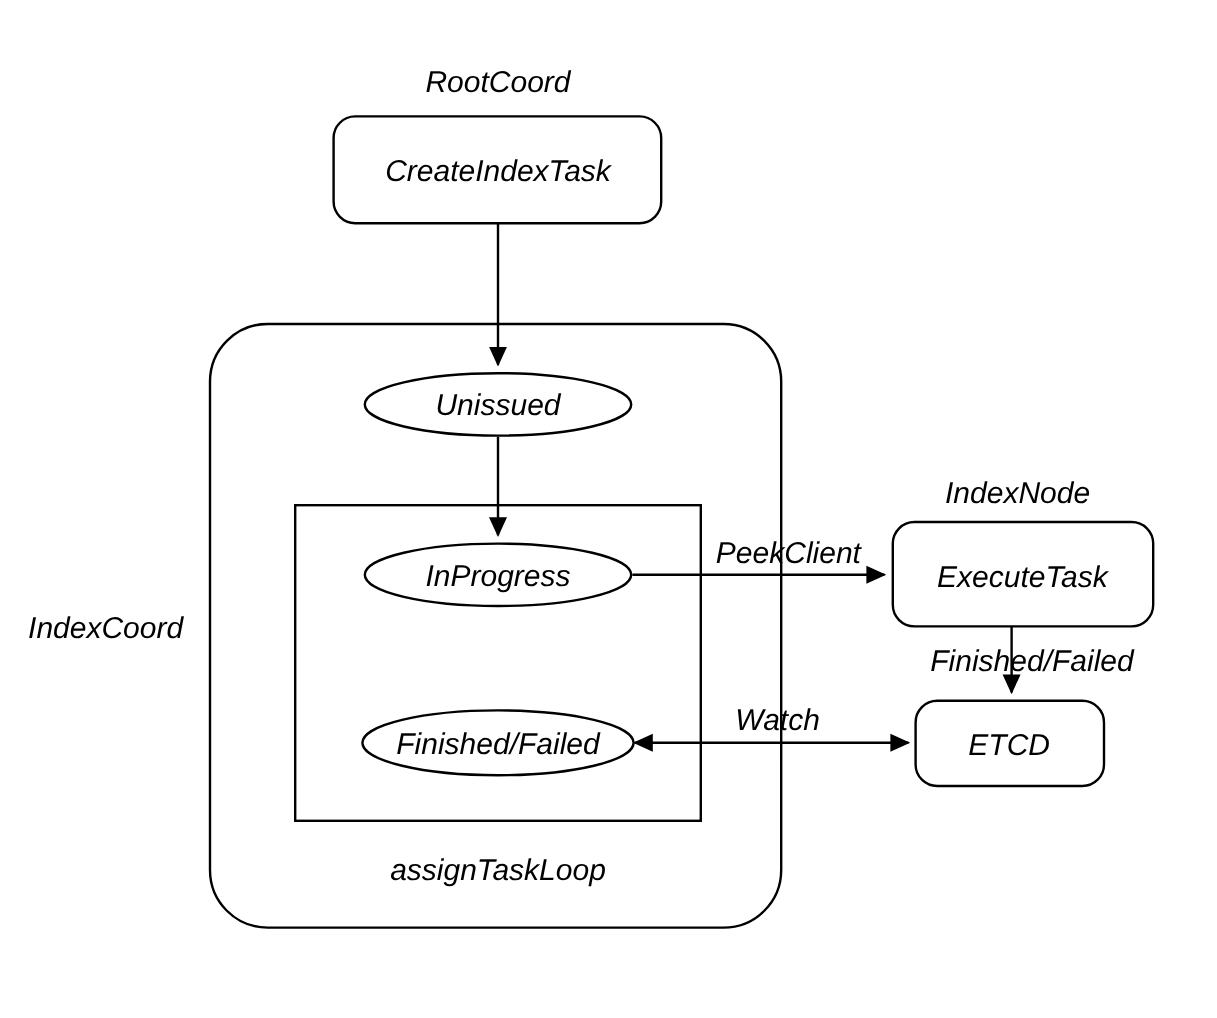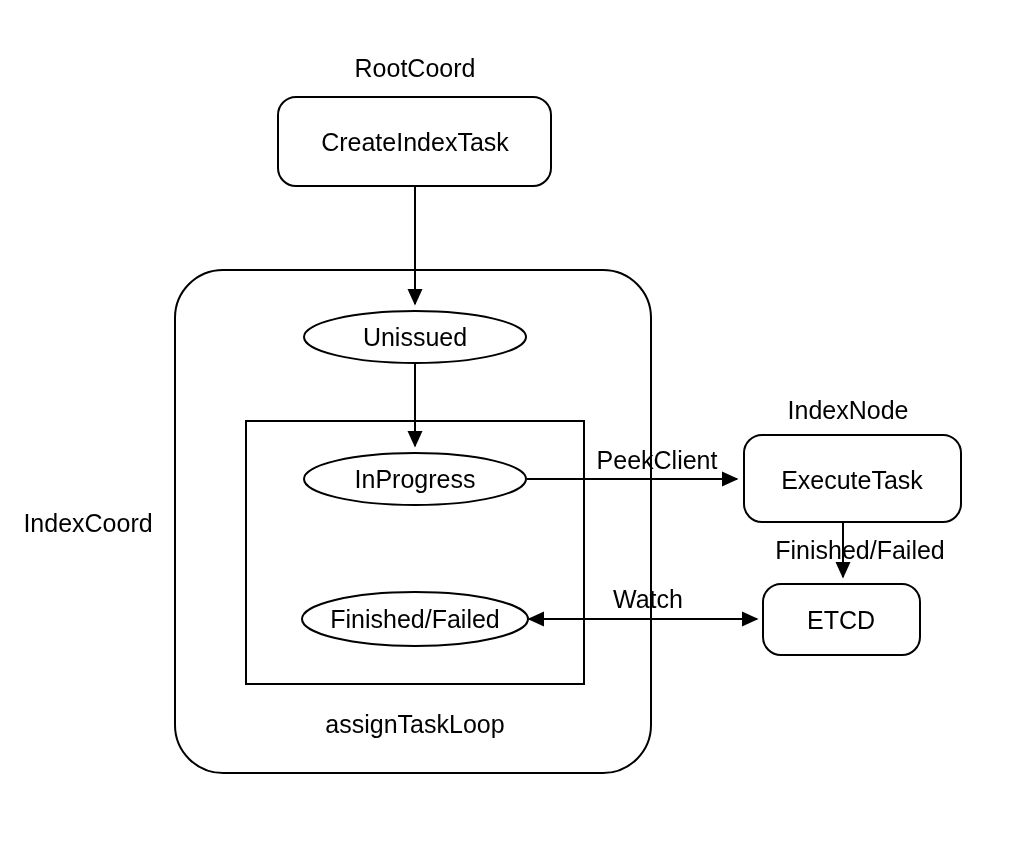--- a/index.html
+++ b/index.html
@@ -10,20 +10,21 @@
   body {
     font-family: "Liberation Sans", sans-serif;
     color: #000000;
   }
   #canvas {
     position: relative;
     width: 1014px;
     height: 848px;
     background: #ffffff;
     overflow: hidden;
+    font-style: italic;
   }
   #canvas svg {
     position: absolute;
     top: 0;
     left: 0;
     width: 1014px;
     height: 848px;
   }
   .diag-text {
     font-family: "Liberation Sans", sans-serif;

